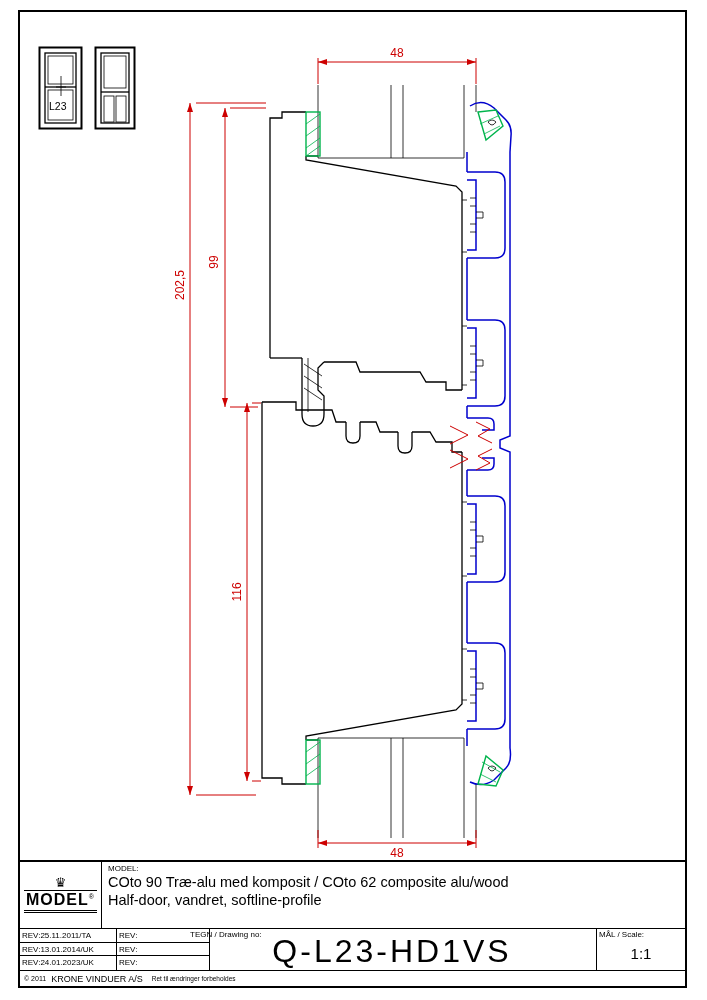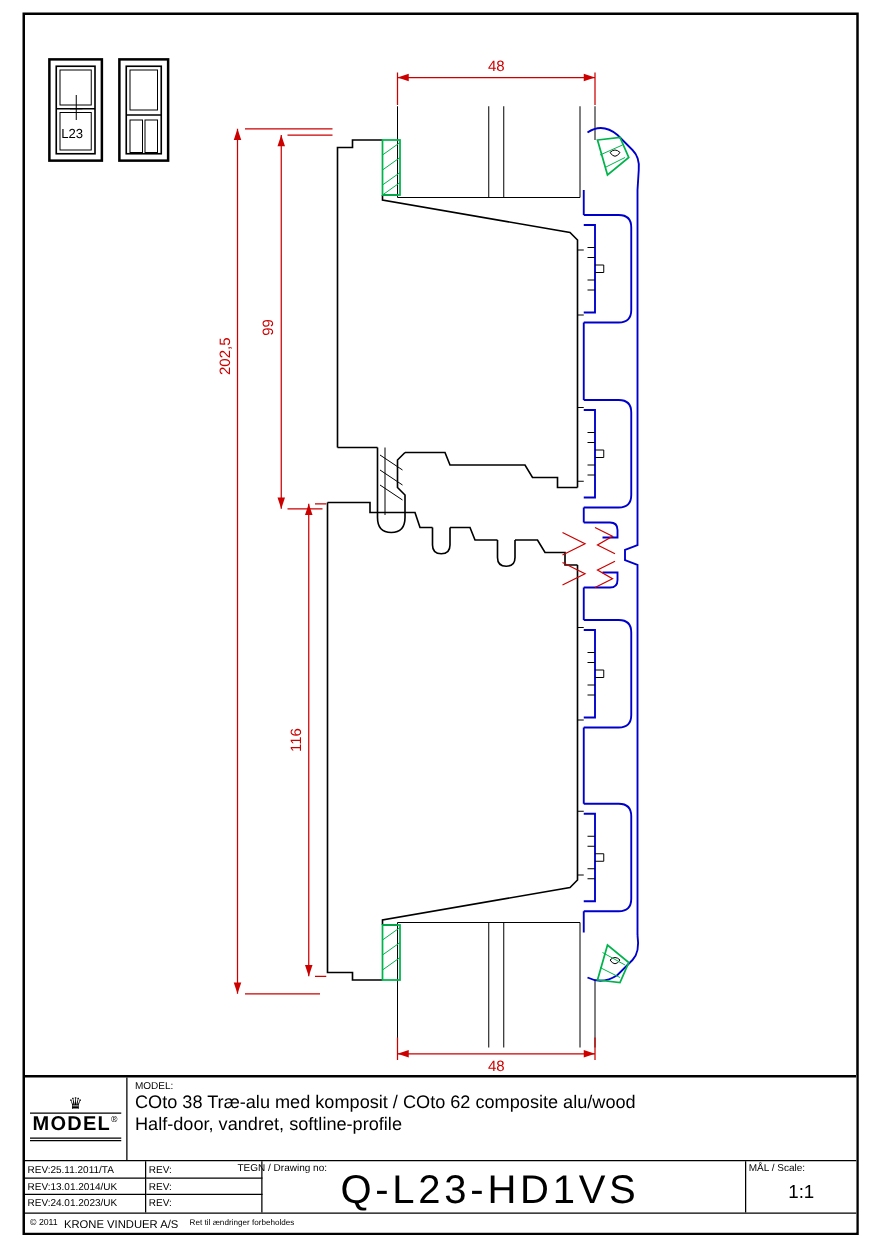--- a/index.html
+++ b/index.html
@@ -204,21 +204,21 @@
   </div>
 
   <div class="titleblock">
     <div class="tb-row1">
       <div class="tb-logo">
         <div class="logo-crown">♛</div>
         <div class="logo-text"><span>MODEL</span><span class="reg">®</span></div>
       </div>
       <div class="tb-model">
         <div class="model-label">MODEL:</div>
-        <div class="model-line">COto 38 Træ-alu med komposit / COto 62 composite alu/wood</div>
+        <div class="model-line">COto 90 Træ-alu med komposit / COto 62 composite alu/wood</div>
         <div class="model-line">Half-door, vandret, softline-profile</div>
       </div>
     </div>
     <div class="tb-row2">
       <div class="rev-col">
         <div class="rev-cell">REV:25.11.2011/TA</div>
         <div class="rev-cell">REV:</div>
         <div class="rev-cell">REV:13.01.2014/UK</div>
         <div class="rev-cell">REV:</div>
         <div class="rev-cell last">REV:24.01.2023/UK</div>

